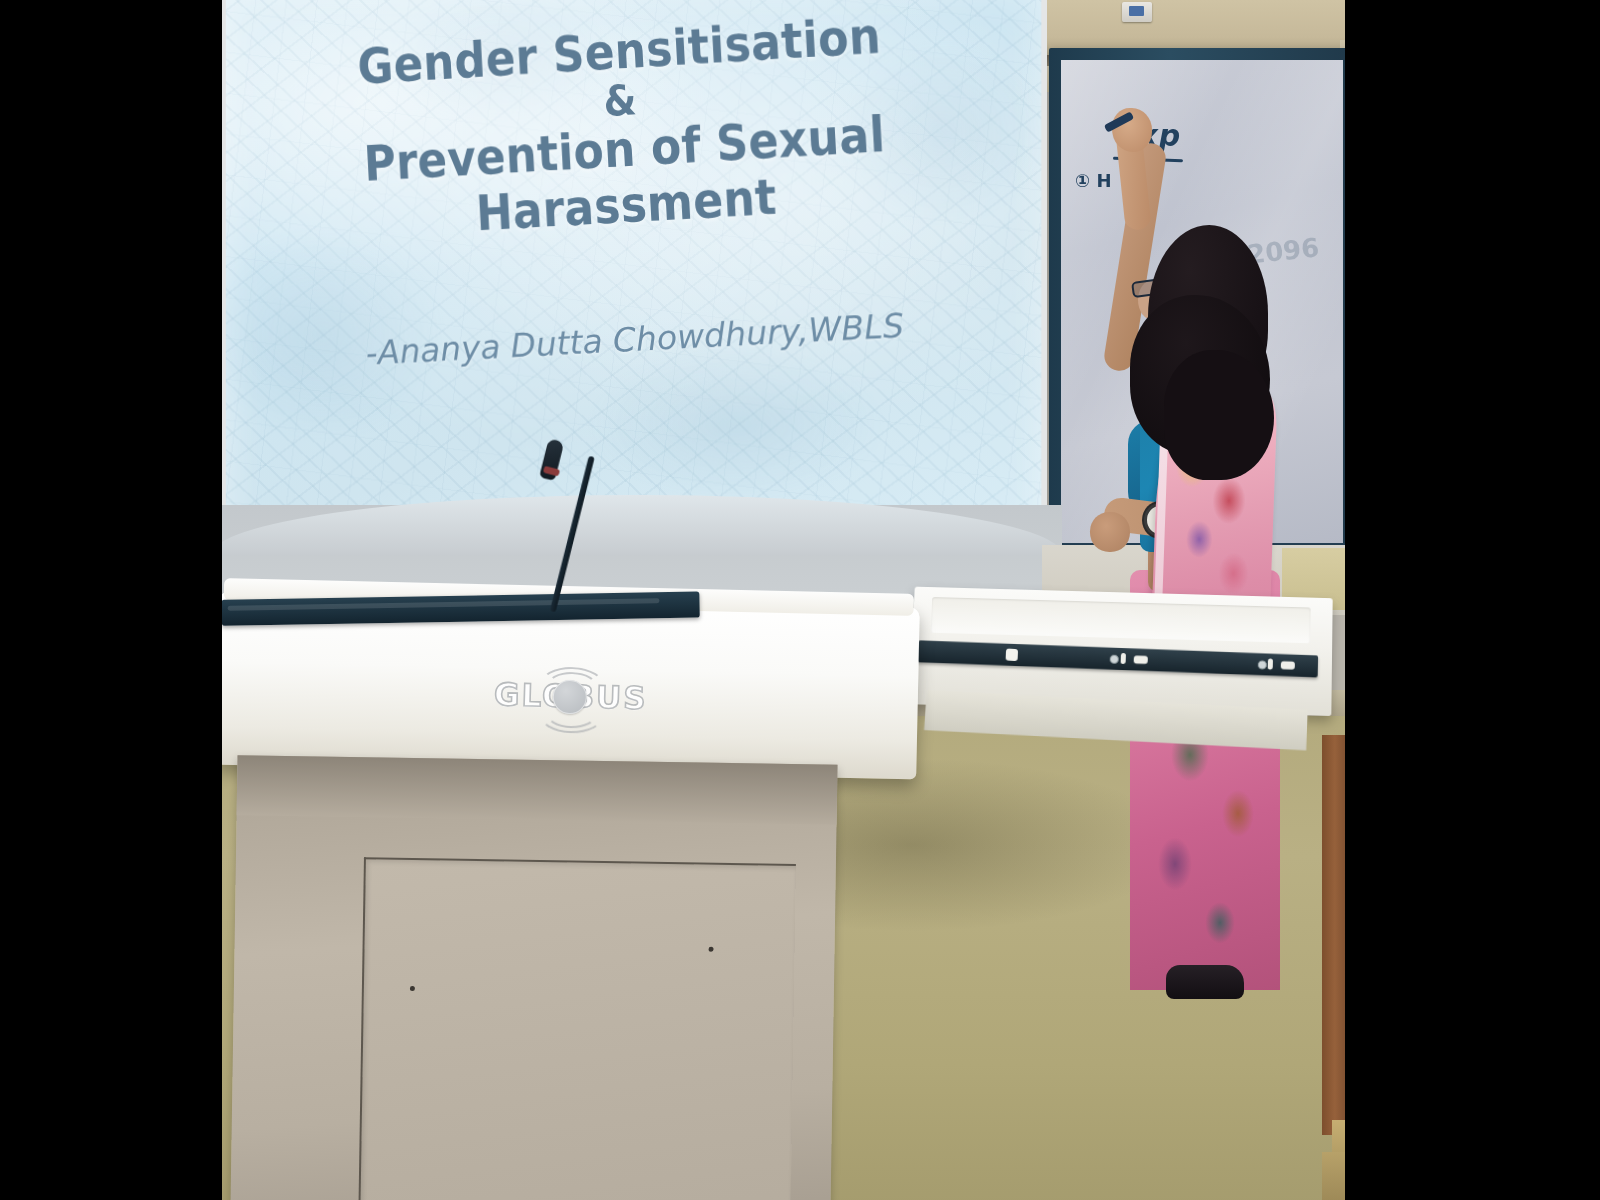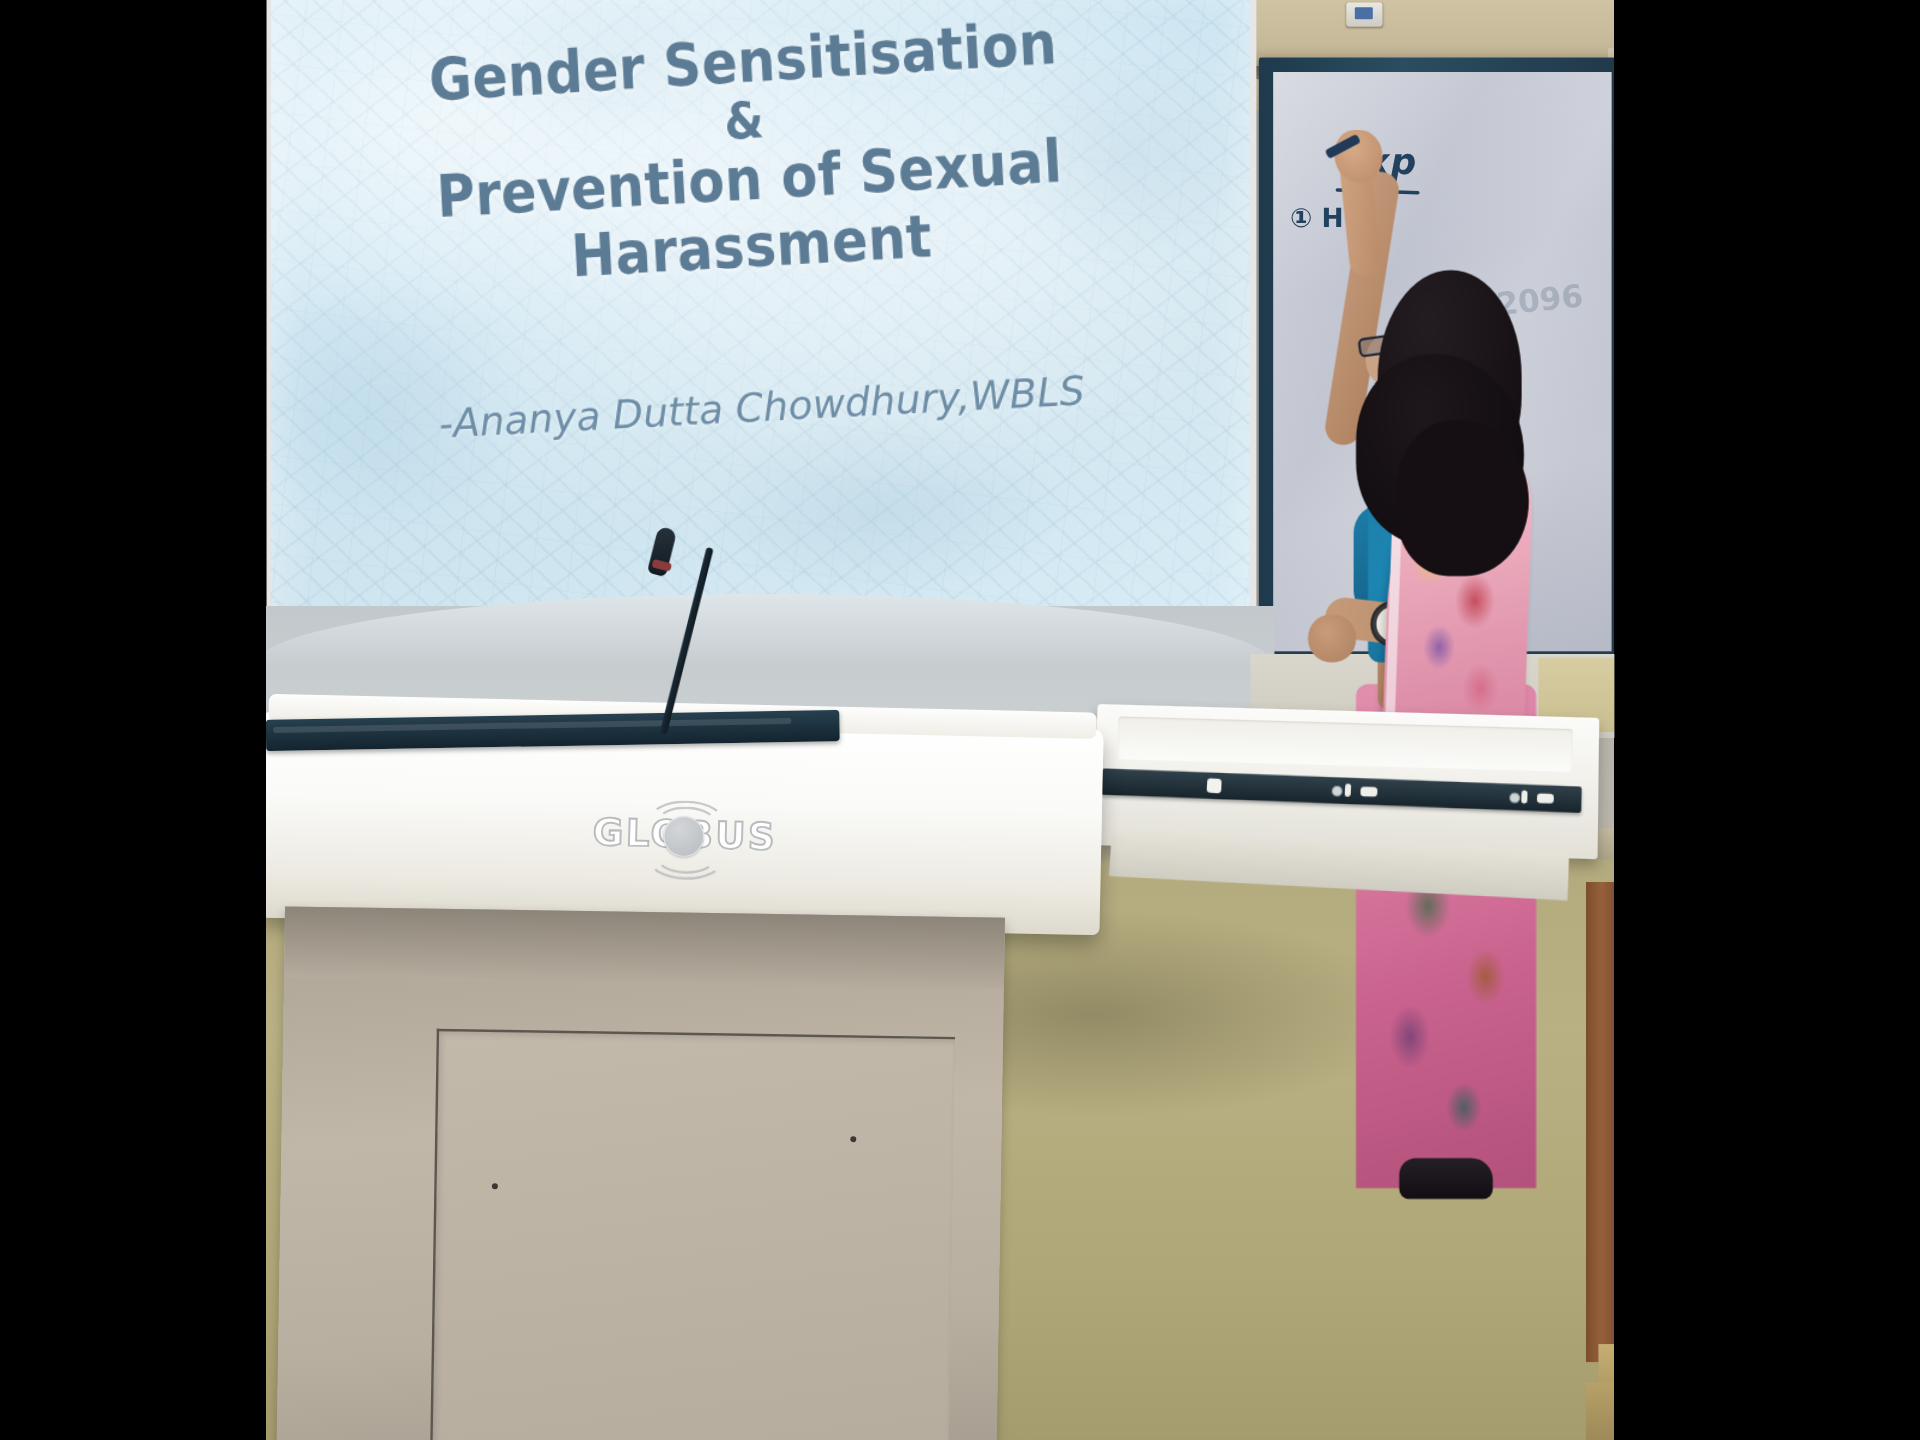--- a/index.html
+++ b/index.html
@@ -73,21 +73,21 @@
     background:linear-gradient(90deg,#1e3a4c,#2b4d61 40%,#20394a);border-radius:2px;
     box-shadow:0 4px 10px rgba(0,0,0,.35);}
   .wb{position:absolute;left:12px;top:12px;right:8px;bottom:10px;
     background:linear-gradient(165deg,#c9ccd6 0%,#bfc3cf 35%,#c6c9d3 70%,#b6bac6 100%);}
   .wb .sheen{position:absolute;inset:0;
     background:linear-gradient(115deg, rgba(255,255,255,.30) 0%, rgba(255,255,255,0) 35%,
       rgba(255,255,255,.18) 58%, rgba(255,255,255,0) 80%);}
   .wb-ink{position:absolute;color:#22415e;font-family:"DejaVu Sans","Liberation Sans",sans-serif;}
   .wb-exp{left:56px;top:58px;font-size:30px;font-weight:600;font-style:italic;letter-spacing:1px;}
   .wb-exp-rule{position:absolute;left:52px;top:98px;width:70px;height:3px;background:#22415e;border-radius:2px;transform:rotate(2deg);}
-  .wb-item{left:14px;top:110px;font-size:22px;font-weight:600;}
+  .wb-item{left:14px;top:110px;font-size:18px;font-weight:600;}
   .wb-ghost{position:absolute;color:rgba(90,110,130,.30);font-size:26px;font-weight:600;
     font-family:"DejaVu Sans","Liberation Sans",sans-serif;}
   .wb-tray{position:absolute;left:8px;bottom:-4px;width:292px;height:14px;
     background:linear-gradient(180deg,#243f53,#16293a);border-radius:2px;}
 
   
   .wall-right{position:absolute;left:1118px;top:40px;width:40px;height:560px;
     background:linear-gradient(90deg,#cdc3a8,#bfb59a);}
 
   

